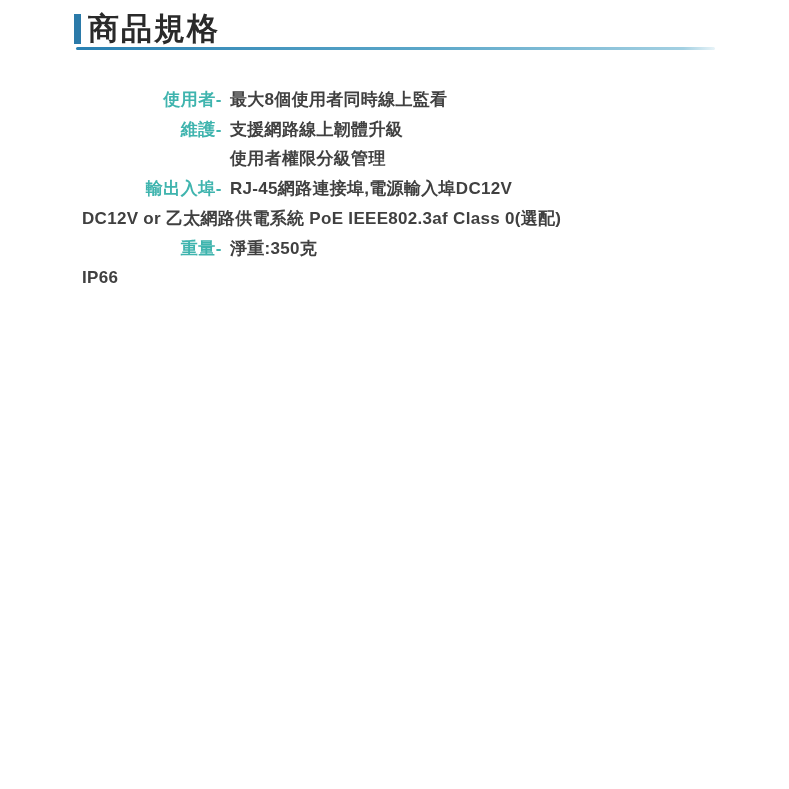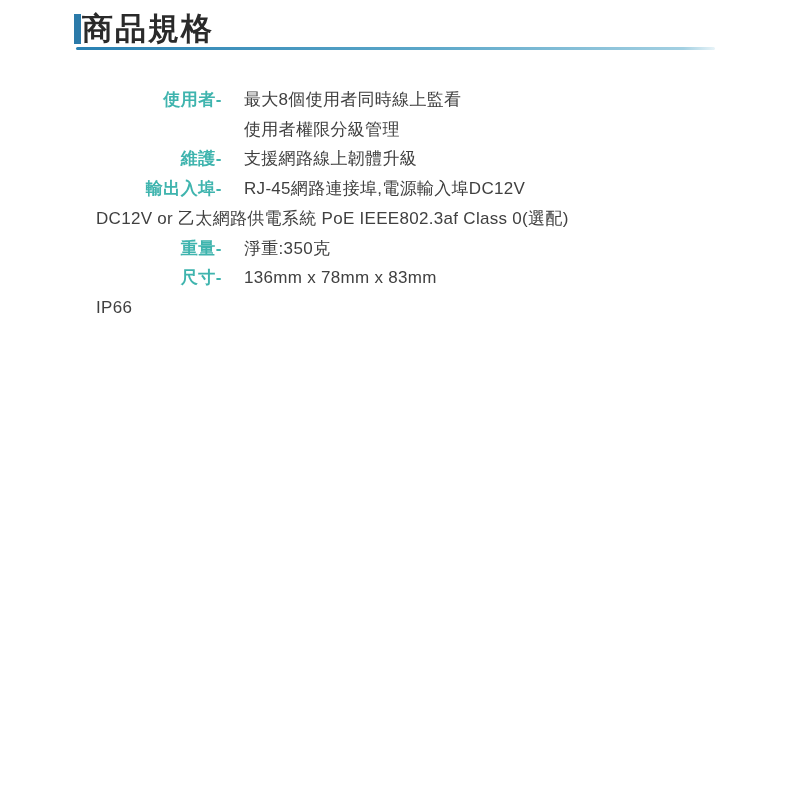--- a/index.html
+++ b/index.html
@@ -29,21 +29,21 @@
     margin: 14px 0 0 74px;
     height: 30px;
   }
   .accent-bar {
     width: 7px;
     height: 30px;
     background: var(--accent-bar);
     flex: 0 0 auto;
   }
   .page-title {
-    margin-left: 1px;
+    margin-left: 7px;
     font-size: 31px;
     line-height: 30px;
     font-weight: bold;
     letter-spacing: 2px;
     color: var(--title-text);
     white-space: nowrap;
   }
   .divider {
     margin: 3px 0 0 76px;
     width: 639px;
@@ -68,64 +68,61 @@
   .spec-label {
     flex: 0 0 148px;
     width: 148px;
     text-align: right;
     color: var(--label-teal);
     font-weight: bold;
     letter-spacing: 0.5px;
     white-space: nowrap;
   }
   .spec-value {
-    margin-left: 22px;
+    margin-left: 8px;
     color: var(--value-text);
     letter-spacing: 0.3px;
     white-space: nowrap;
+    font-weight: bold;
   }
 </style>
 </head>
 <body>
 
 <div class="page">
 
   <div class="header">
     <div class="accent-bar"></div>
     <h1 class="page-title">商品規格</h1>
   </div>
 
   <div class="divider"></div>
 
   <div class="specs">
     <div class="spec-row">
       <div class="spec-label">使用者-</div>
       <div class="spec-value">最大8個使用者同時線上監看</div>
     </div>
     <div class="spec-row">
+      <div class="spec-label">維護-</div>
+      <div class="spec-value">支援網路線上韌體升級</div>
+    </div>
+    <div class="spec-row">
       <div class="spec-label"></div>
       <div class="spec-value">使用者權限分級管理</div>
-    </div>
-    <div class="spec-row">
-      <div class="spec-label">維護-</div>
-      <div class="spec-value">支援網路線上韌體升級</div>
     </div>
     <div class="spec-row">
       <div class="spec-label">輸出入埠-</div>
       <div class="spec-value">RJ-45網路連接埠,電源輸入埠DC12V</div>
     </div>
     <div class="spec-row">
       <div class="spec-value">DC12V or 乙太網路供電系統 PoE IEEE802.3af Class 0(選配)</div>
     </div>
     <div class="spec-row">
       <div class="spec-label">重量-</div>
       <div class="spec-value">淨重:350克</div>
     </div>
     <div class="spec-row">
-      <div class="spec-label">尺寸-</div>
-      <div class="spec-value">136mm x 78mm x 83mm</div>
-    </div>
-    <div class="spec-row">
       <div class="spec-value">IP66</div>
     </div>
   </div>
 
 </div>
 
 </body></html>

